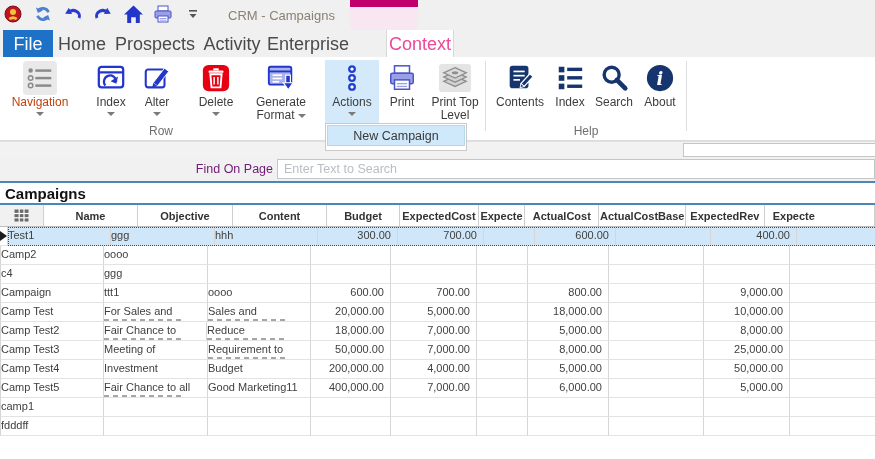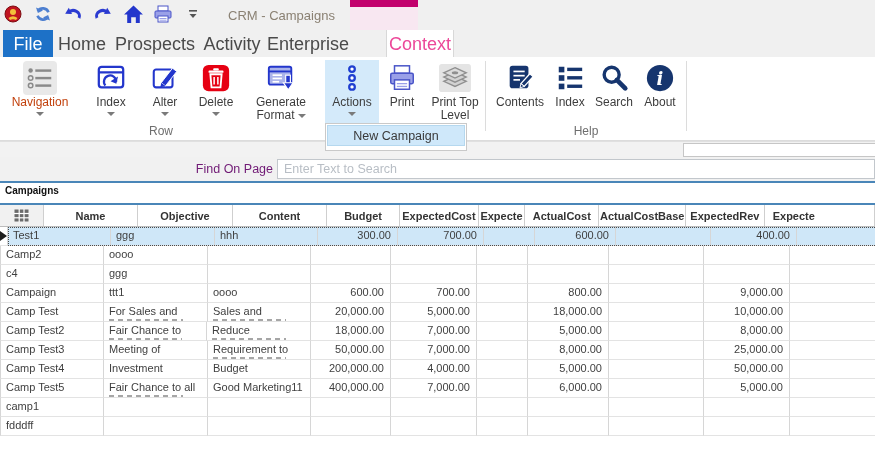--- a/index.html
+++ b/index.html
@@ -34,21 +34,21 @@
   .rbtn { position:absolute; top:3px; height:74px; text-align:center; font-size:12px; color:#3d3d3d; }
   .rbtn .ric { height:36px; display:flex; align-items:center; justify-content:center; }
   .rbtn .lbl { line-height:13px; }
   .caret { display:block; margin:3px auto 0; width:0; height:0;
            border-left:4px solid transparent; border-right:4px solid transparent; border-top:4px solid #7a7a7a; }
   .caret-inline { display:inline-block; margin-left:3px; width:0; height:0; vertical-align:middle;
            border-left:4px solid transparent; border-right:4px solid transparent; border-top:4px solid #7a7a7a; }
   .rb-navigation { left:2px; width:76px; color:#c2410c; }
   .rb-navigation .ric .iconbg { background:#e9e9e9; border-radius:4px; padding:2px; }
   .rb-browse { left:84px; width:54px; }
-  .rb-alter { left:142px; width:46px; }
+  .rb-alter { left:134px; width:46px; }
   .rb-delete { left:190px; width:52px; }
   .rb-generate { left:244px; width:74px; }
   .rb-actions { left:325px; width:54px; background:#d4eafa; }
   .rb-print { left:381px; width:42px; }
   .rb-printtop { left:424px; width:62px; }
   .rb-contents { left:491px; width:58px; }
   .rb-index { left:549px; width:42px; }
   .rb-search { left:591px; width:46px; }
   .rb-about { left:637px; width:46px; }
   .rsep { position:absolute; top:4px; height:70px; width:1px; background:#dcdcdc; }
@@ -69,40 +69,40 @@
   .findbar { position:absolute; left:0; top:157px; width:875px; height:24px; background:#f1f1f1; }
   .find-label { position:absolute; left:150px; top:5px; width:123px; text-align:right;
                 font-size:12.5px; color:#701a75; }
   .find-input { position:absolute; left:277px; top:2px; width:598px; height:20px;
                 border:1px solid #c2c7cc; font-size:12.5px; padding:0 6px; color:#333;
                 font-family:"Liberation Sans", sans-serif; outline:none; }
   .find-input::placeholder { color:#b8bec5; }
   
   .pagetitle { position:absolute; left:0; top:181px; width:875px; height:24px; background:#ffffff;
                border-top:2px solid #4a86b8; border-bottom:2px solid #4a86b8; }
-  .pagetitle h1 { font-size:10px; font-weight:bold; color:#111111; padding:2px 0 0 5px; }
+  .pagetitle h1 { font-size:15px; font-weight:bold; color:#111111; padding:2px 0 0 5px; }
   
   .tablewrap { position:absolute; left:0; top:205px; width:875px; height:254px; overflow:hidden;
                background:#ffffff; font-size:11px; }
   .thead { display:flex; height:22px; border-bottom:1px solid #bcbcbc; }
   .hcell { border-right:1px solid #cfcfcf; font-weight:bold; color:#333333;
            display:flex; align-items:center; justify-content:center; white-space:nowrap; overflow:hidden; }
   .hcell.left { justify-content:flex-start; padding-left:8px; }
   .hsel { background:#f1f1f1; display:flex; align-items:center; justify-content:center;
           border-right:1px solid #cfcfcf; }
   .trow { display:flex; height:19px; }
   .selcell { border-right:1px solid #d6d6d6; border-bottom:1px solid #e3e3e3;
              display:flex; align-items:center; justify-content:center; background:#ffffff; }
   .rowarrow { width:0; height:0; border-top:5px solid transparent; border-bottom:5px solid transparent;
               border-left:7px solid #1c1c1c; }
   .cellswrap { display:flex; }
   .cellswrap.selected { background:#cfe7f8; outline:1px dotted #4a4a4a; outline-offset:-1px; }
   .cell { border-right:1px solid #d6d6d6; border-bottom:1px solid #e3e3e3; line-height:17px;
           white-space:nowrap; overflow:hidden; color:#3f3f3f; }
-  .cell.al { text-align:left; padding-left:5px; padding-right:3px; }
+  .cell.al { text-align:left; padding-right:3px; }
   .cell.ar { text-align:right; padding-right:6px; padding-left:3px; }
   .cell.clipped::after { content:""; display:block; height:3px; margin:-1px 0 0 0; width:78%;
           background:repeating-linear-gradient(90deg,#a6a6a6 0 5px, transparent 5px 9px); }
   svg { display:block; }
 </style>
 </head>
 <body>
 
 <div class="titlebar">
   <div class="ctx-marker">

